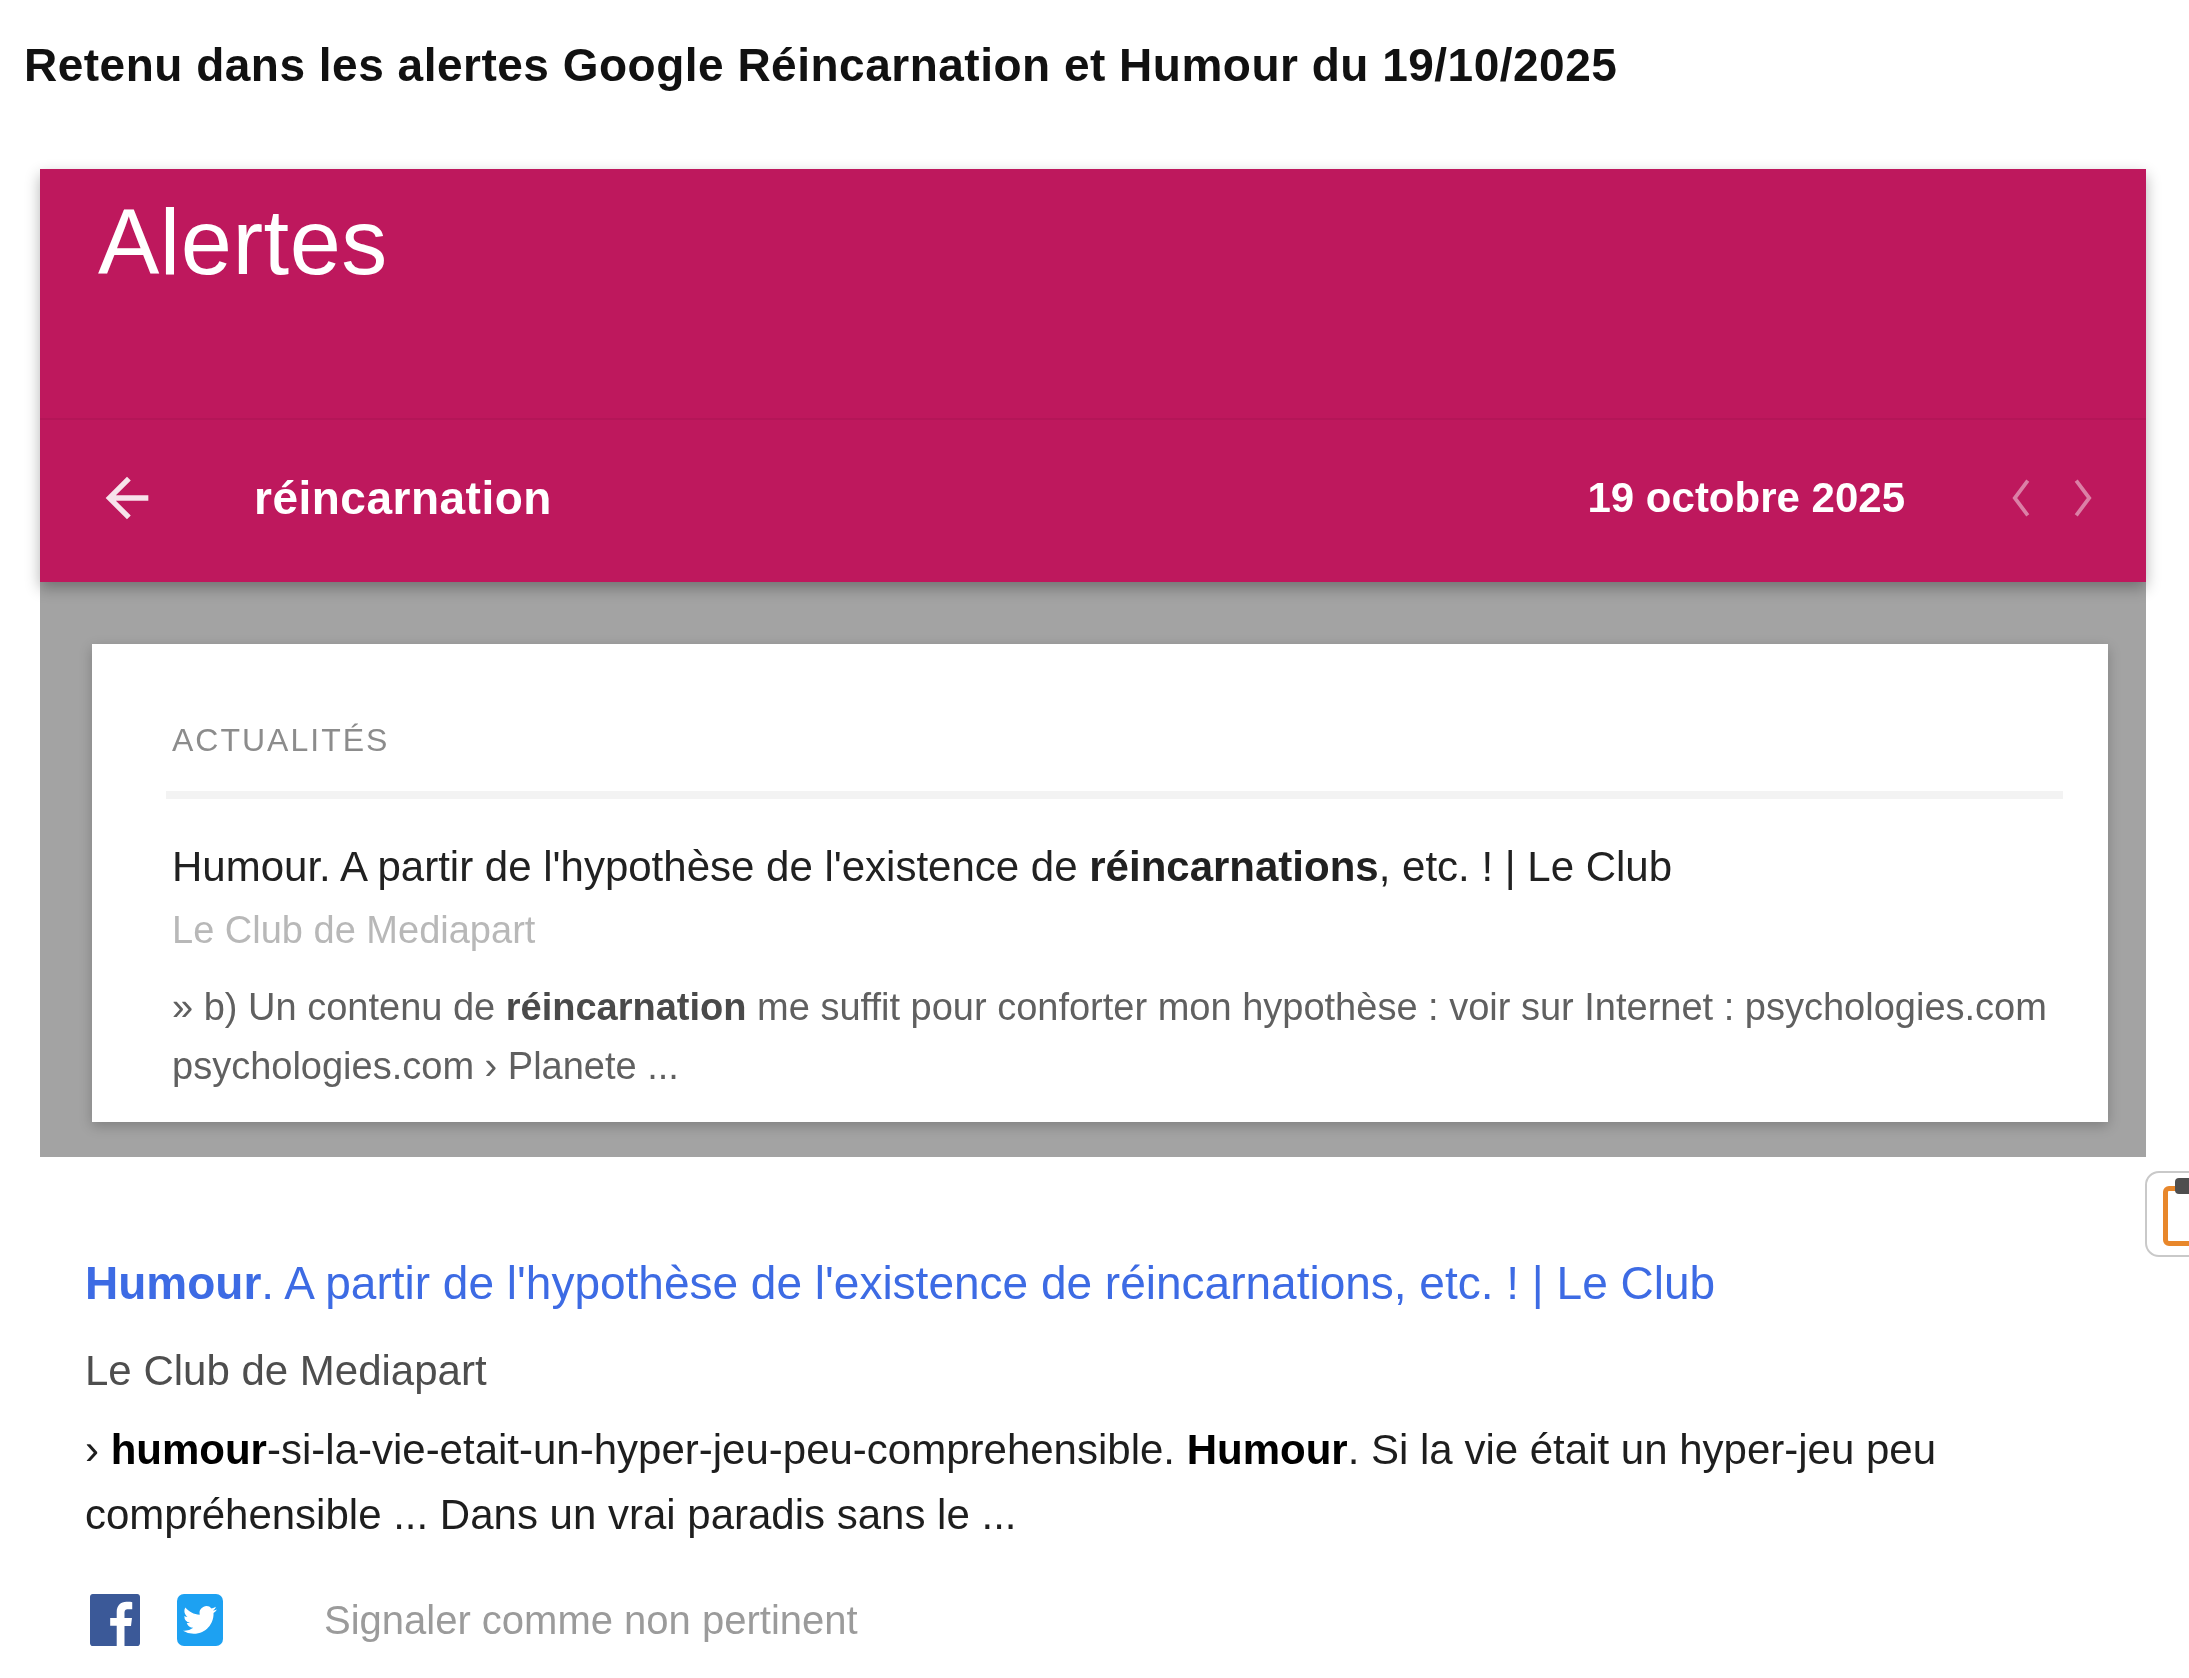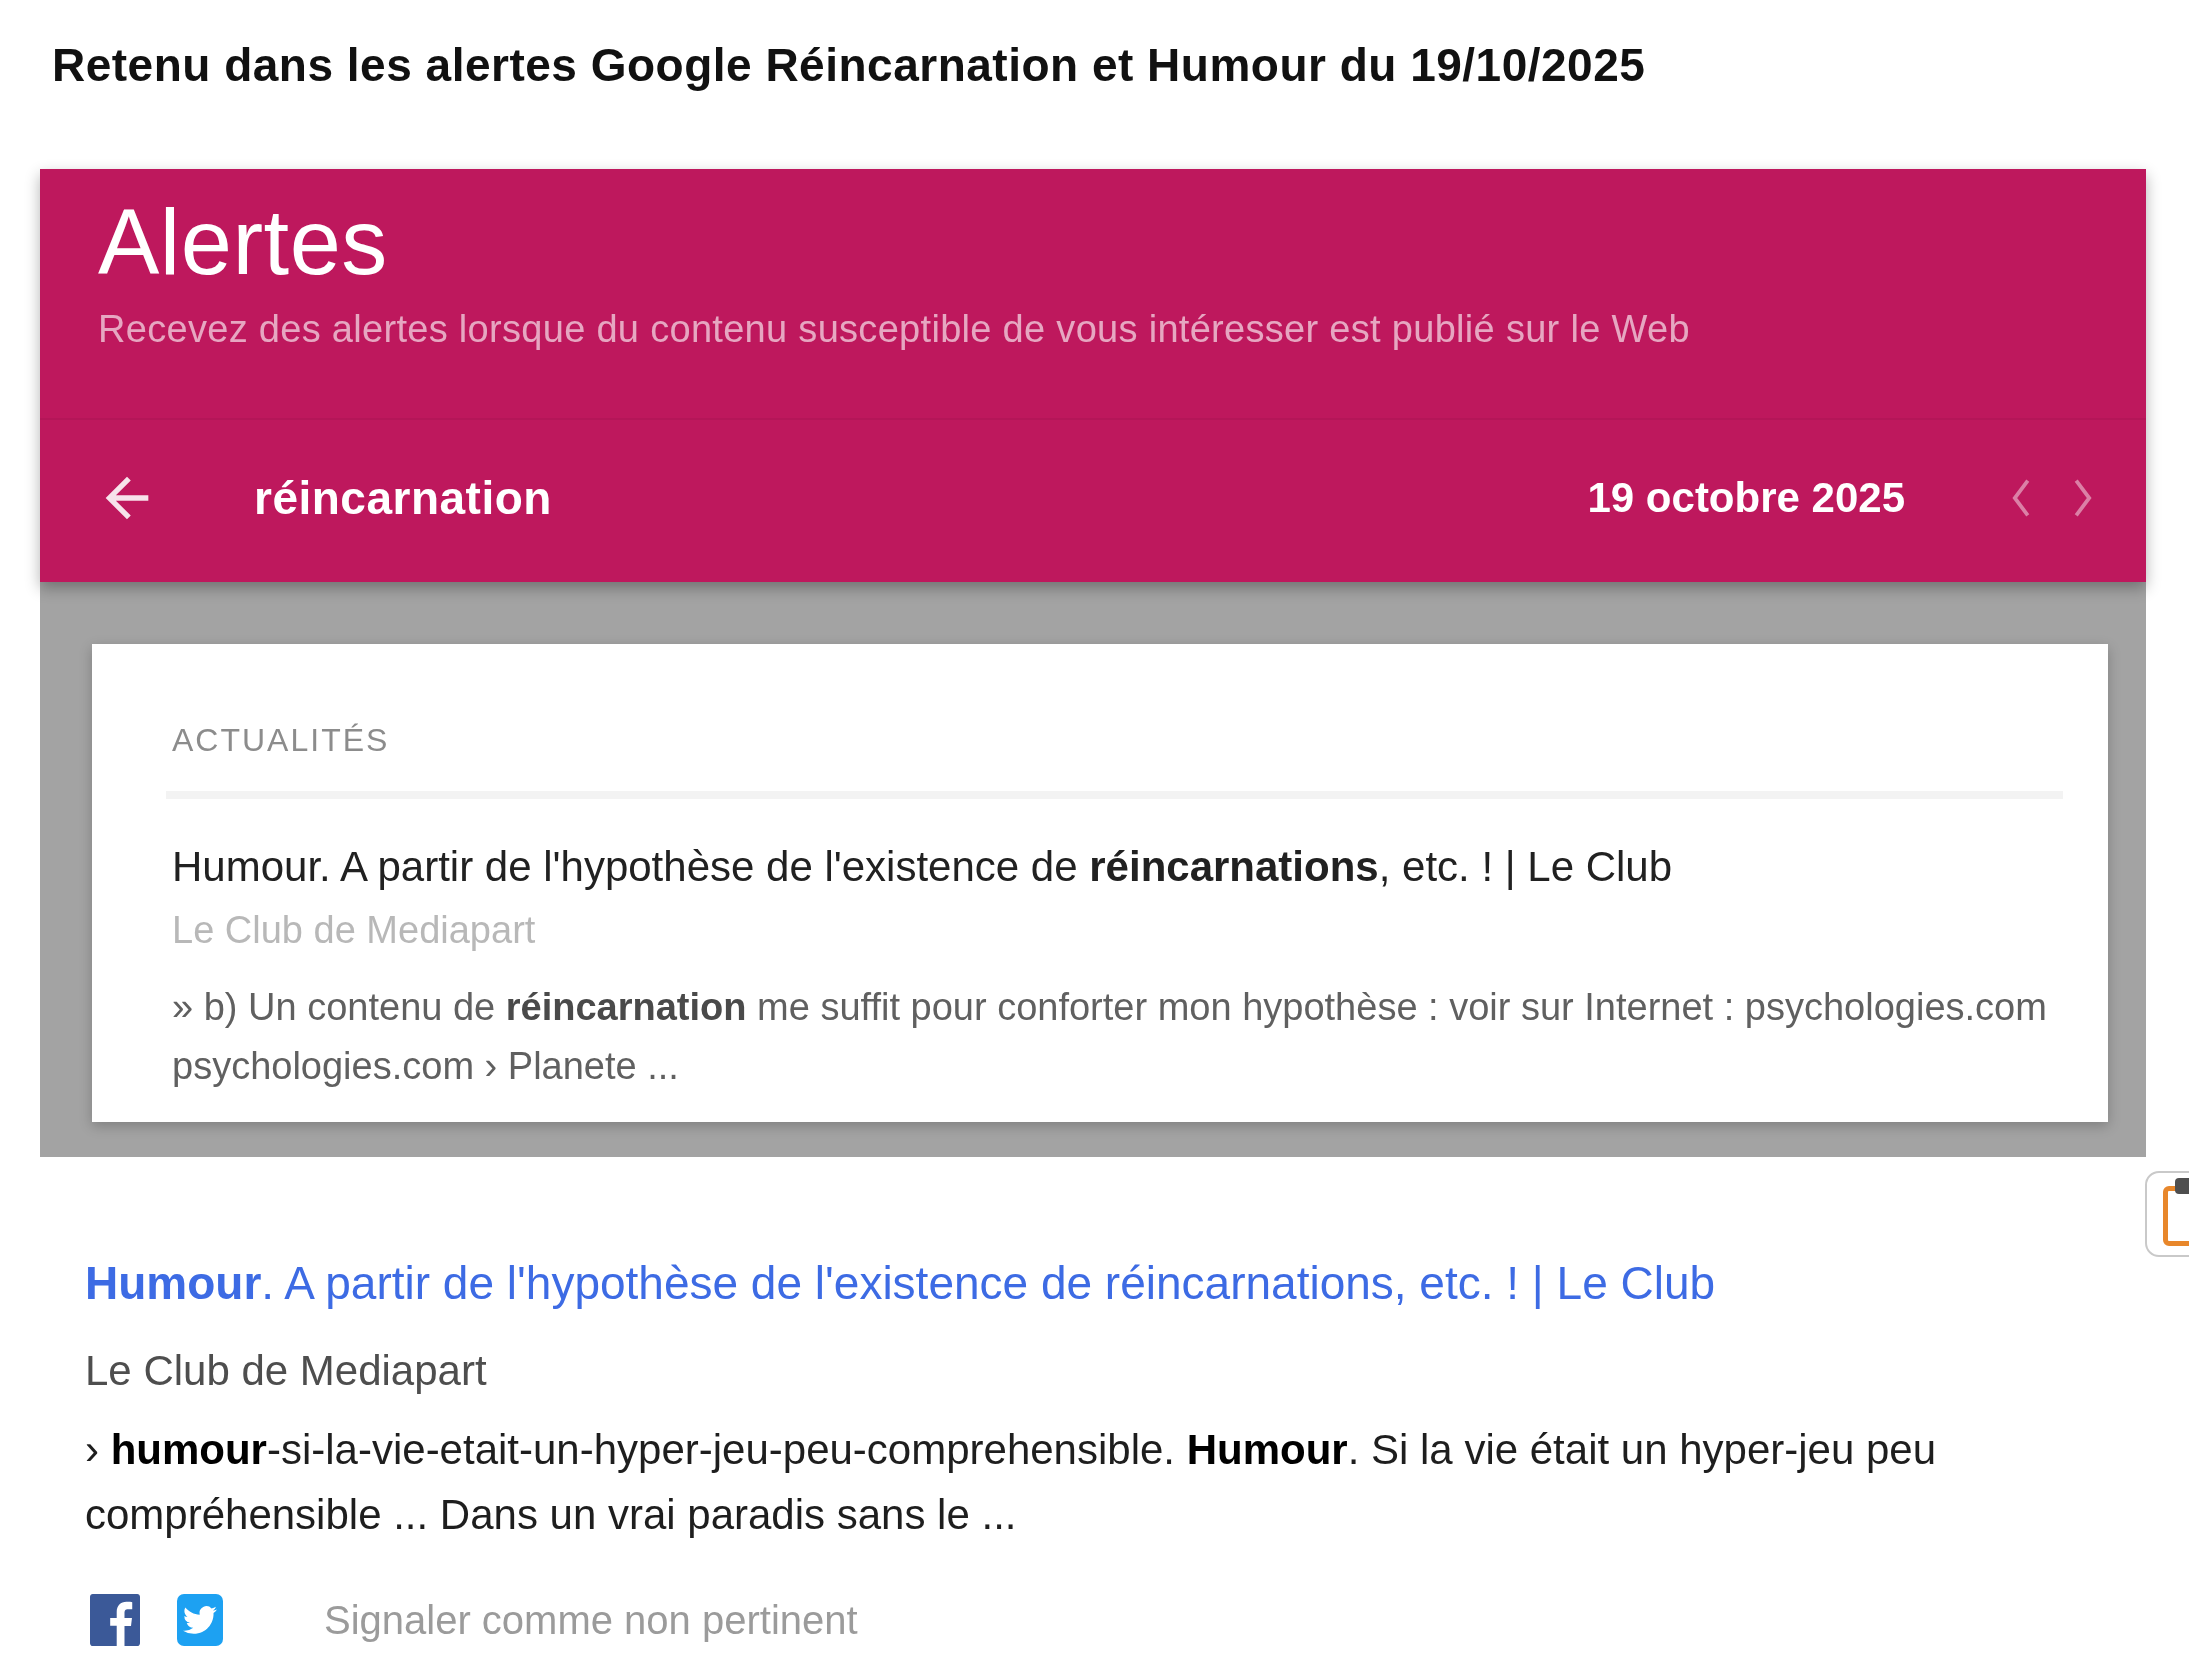--- a/index.html
+++ b/index.html
@@ -6,21 +6,21 @@
     width: 2189px; height: 1679px;
     margin: 0; padding: 0;
     overflow: hidden;
     background: #ffffff;
     font-family: "Liberation Sans", "DejaVu Sans", sans-serif;
     position: relative;
   }
 
   
   .page-title {
-    position: absolute; left: 52px; top: 38px;
+    position: absolute; left: 24px; top: 38px;
     font-size: 46px; font-weight: 700; color: #111111;
     letter-spacing: 0.5px; white-space: nowrap;
   }
 
   
   .alerts-widget { position: absolute; left: 40px; top: 169px; width: 2106px; }
 
   .alerts-header {
     position: relative; z-index: 2;
     background: #be185d;
@@ -118,21 +118,20 @@
 </style>
 </head>
 <body>
 
 <div class="page-title">Retenu dans les alertes Google Réincarnation et Humour du 19/10/2025</div>
 
 <div class="alerts-widget">
 
   <div class="alerts-header">
     <div class="app-name">Alertes</div>
-    <div class="app-tagline">Recevez des alertes lorsque du contenu susceptible de vous intéresser est publié sur le Web</div>
 
     <div class="nav-row">
       <span class="back-btn">
         <svg viewBox="0 0 24 24" width="64" height="64">
           <path d="M20 11H7.83l5.59-5.59L12 4l-8 8 8 8 1.41-1.41L7.83 13H20v-2z" fill="rgba(255,255,255,0.88)"></path>
         </svg>
       </span>
       <span class="nav-query">réincarnation</span>
       <span class="nav-spacer"></span>
       <span class="nav-date">19 octobre 2025</span>

